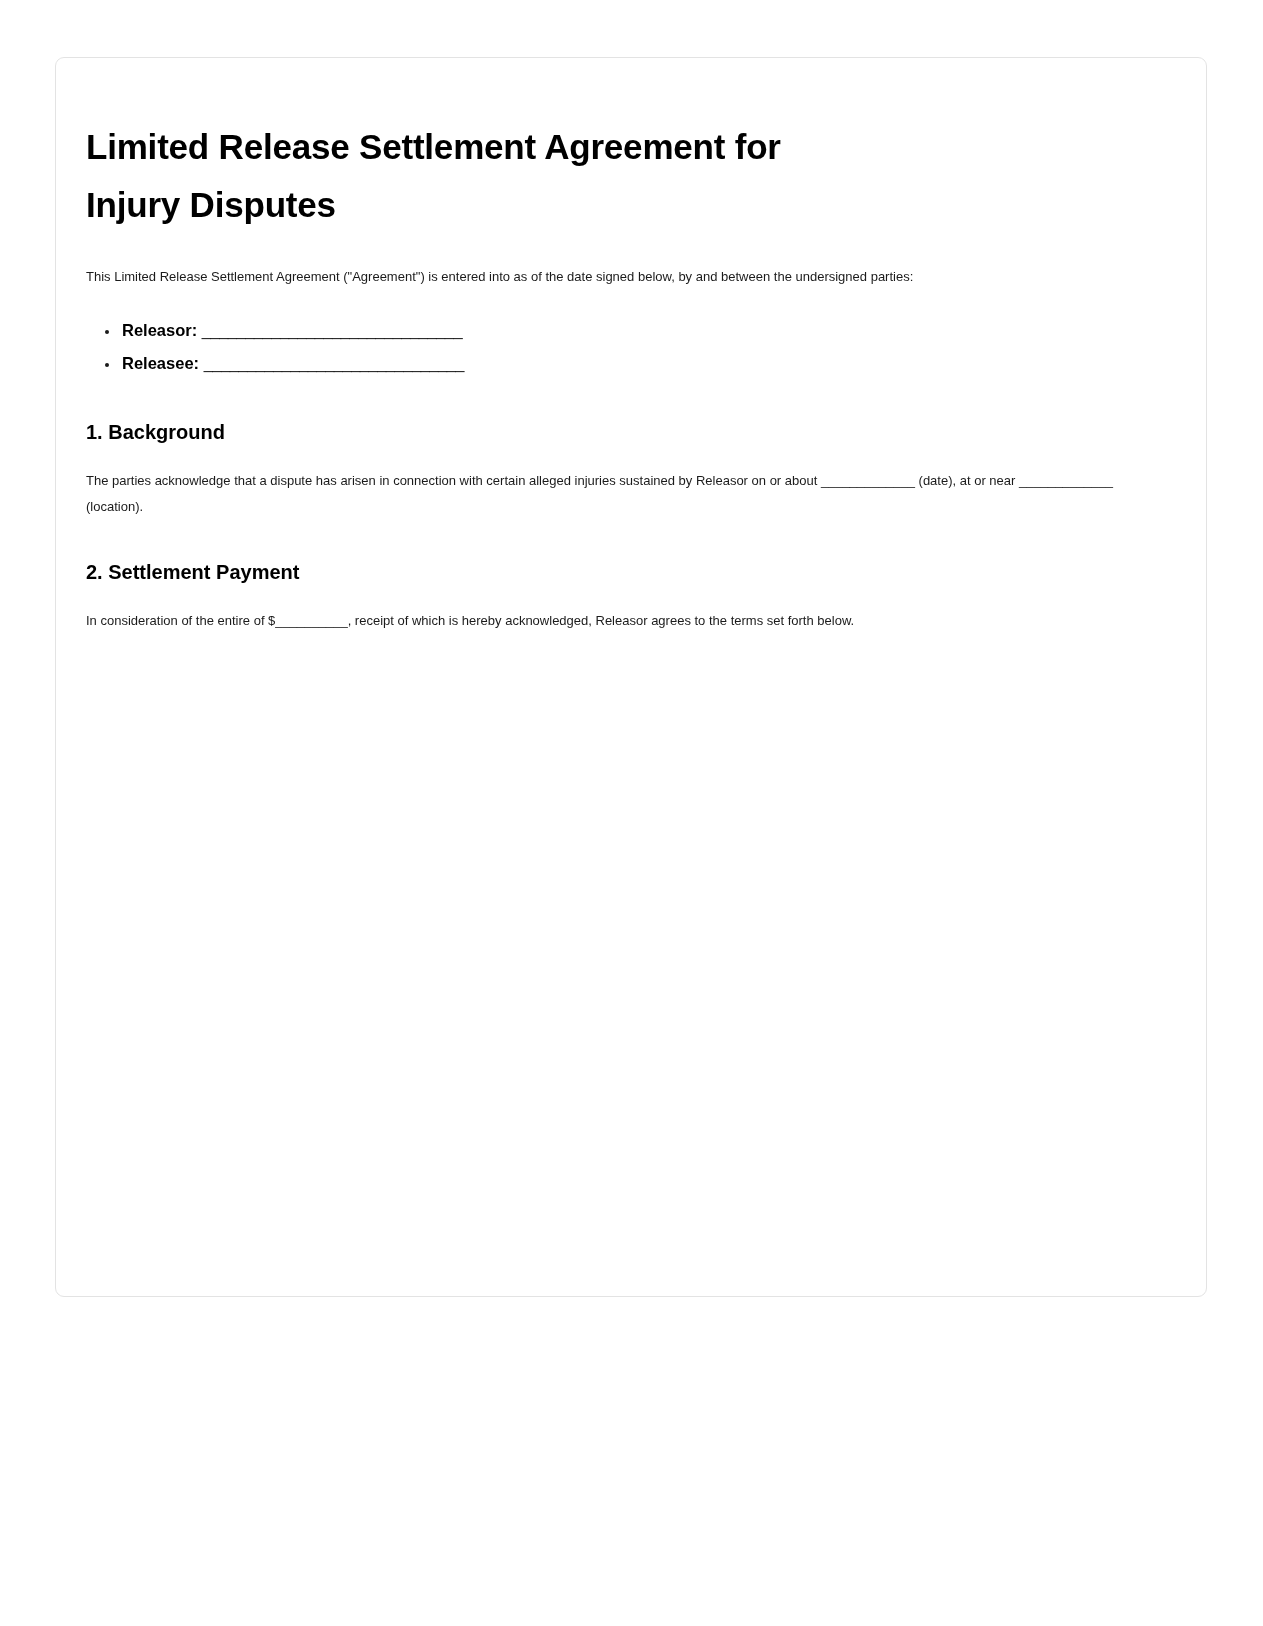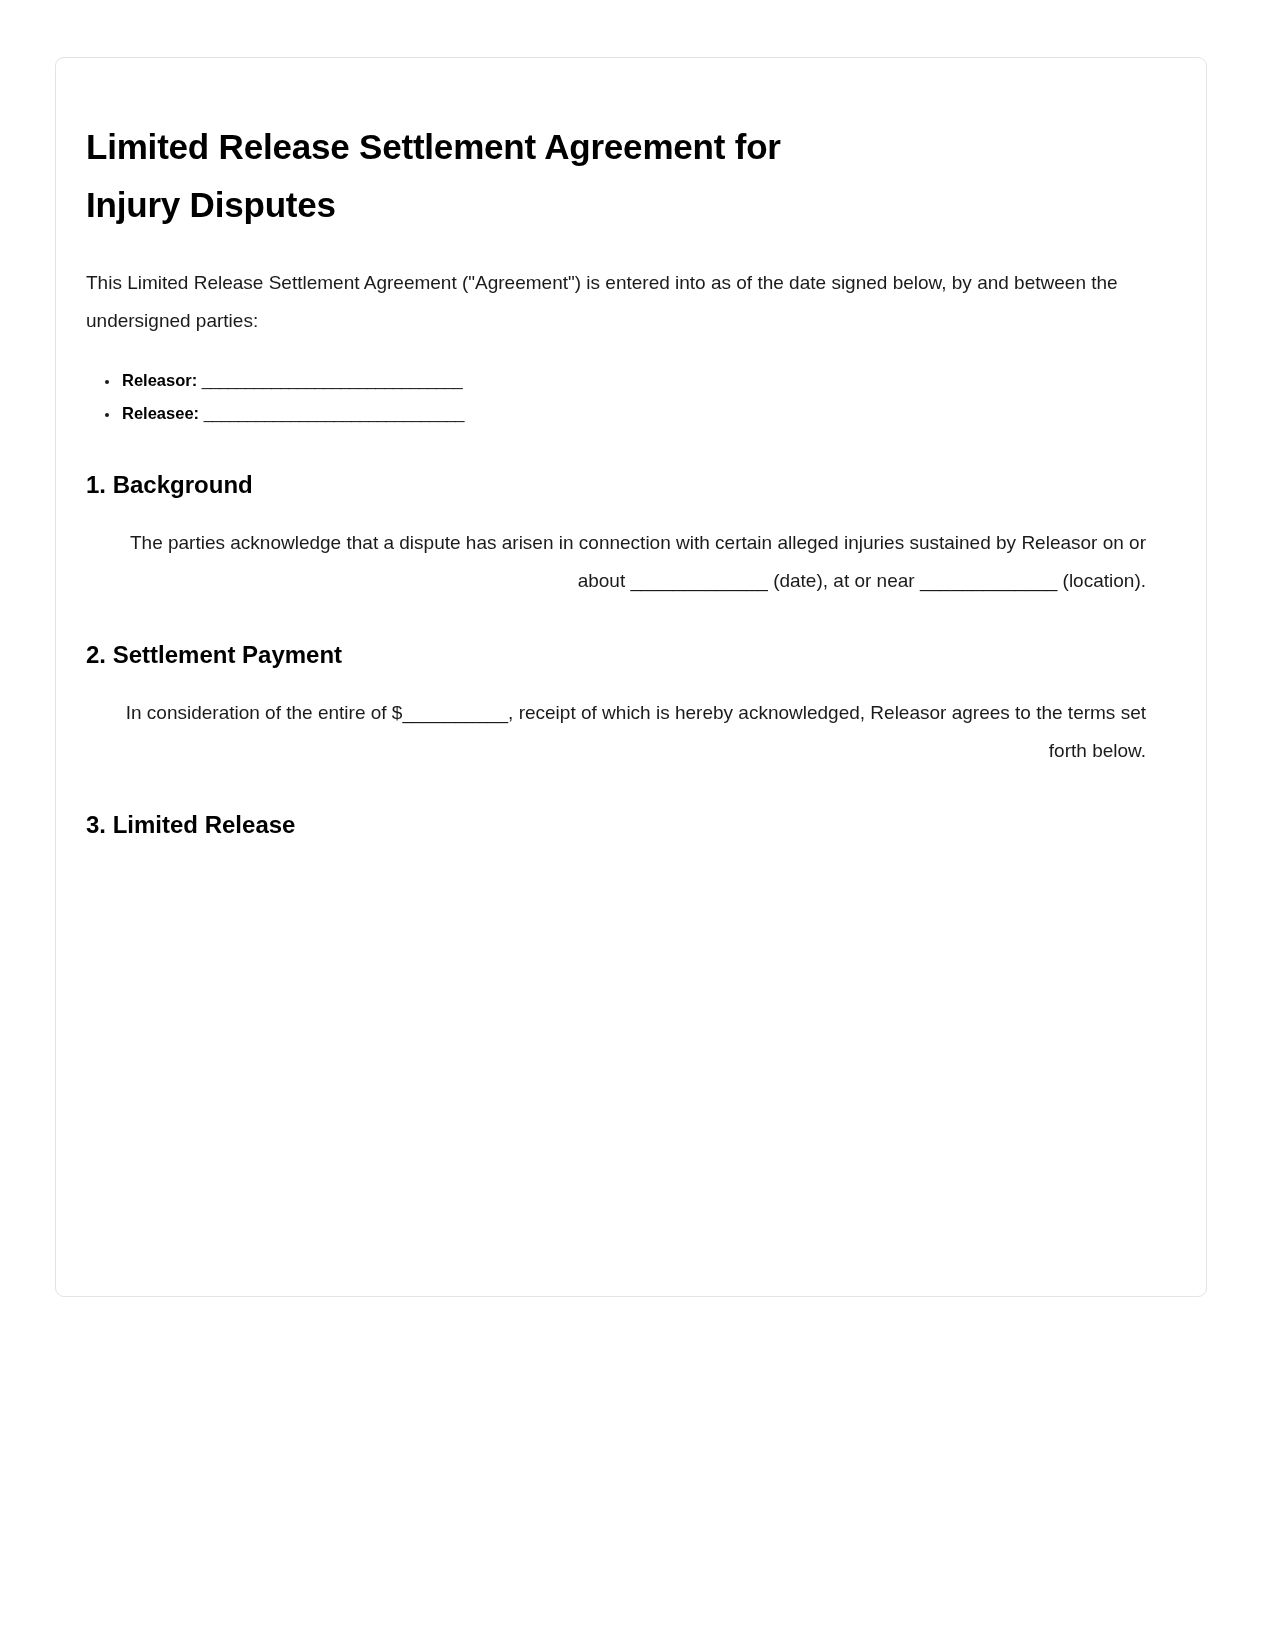--- a/index.html
+++ b/index.html
@@ -46,21 +46,21 @@
     line-height: 1.65;
     font-weight: bold;
     letter-spacing: -0.2px;
     margin: 0 0 0 0;
     padding: 0;
     color: #000000;
     max-width: 700px;
   }
 
   p.para {
-    font-size: 19px;
+    font-size: 13px;
     line-height: 2.0;
     margin: 30px 0 0 0;
     color: #1b1b1b;
     text-align: left;
   }
 
   ul.party-list {
     margin: 24px 0 0 0;
     padding-left: 34px;
     list-style: disc;
@@ -80,30 +80,29 @@
     color: #000000;
     text-align: center;
   }
   .blank {
     font-family: "Liberation Sans", sans-serif;
     letter-spacing: -0.5px;
     white-space: pre;
   }
 
   h2.section-title {
-    font-size: 24px;
+    font-size: 20px;
     line-height: 1.6;
     font-weight: bold;
     color: #000000;
     margin: 36px 0 0 0;
   }
 
   .section-block p.para {
     margin-top: 20px;
-    text-align: right;
   }
   .section-block {
     margin-top: 12px;
   }
   .section-block:first-of-type {
     margin-top: 0;
   }
 </style>
 </head>
 <body>
@@ -131,21 +130,20 @@
         <h2 class="section-title">1. Background</h2>
         <p class="para">The parties acknowledge that a dispute has arisen in connection with certain alleged injuries sustained by Releasor on or about _____________ (date), at or near _____________ (location).</p>
       </div>
 
       <div class="section-block">
         <h2 class="section-title">2. Settlement Payment</h2>
         <p class="para">In consideration of the entire of $__________, receipt of which is hereby acknowledged, Releasor agrees to the terms set forth below.</p>
       </div>
 
       <div class="section-block">
-        <h2 class="section-title">3. Limited Release</h2>
       </div>
 
 
 
 
     </div>
   </div>
 </div>
 
 </body></html>

